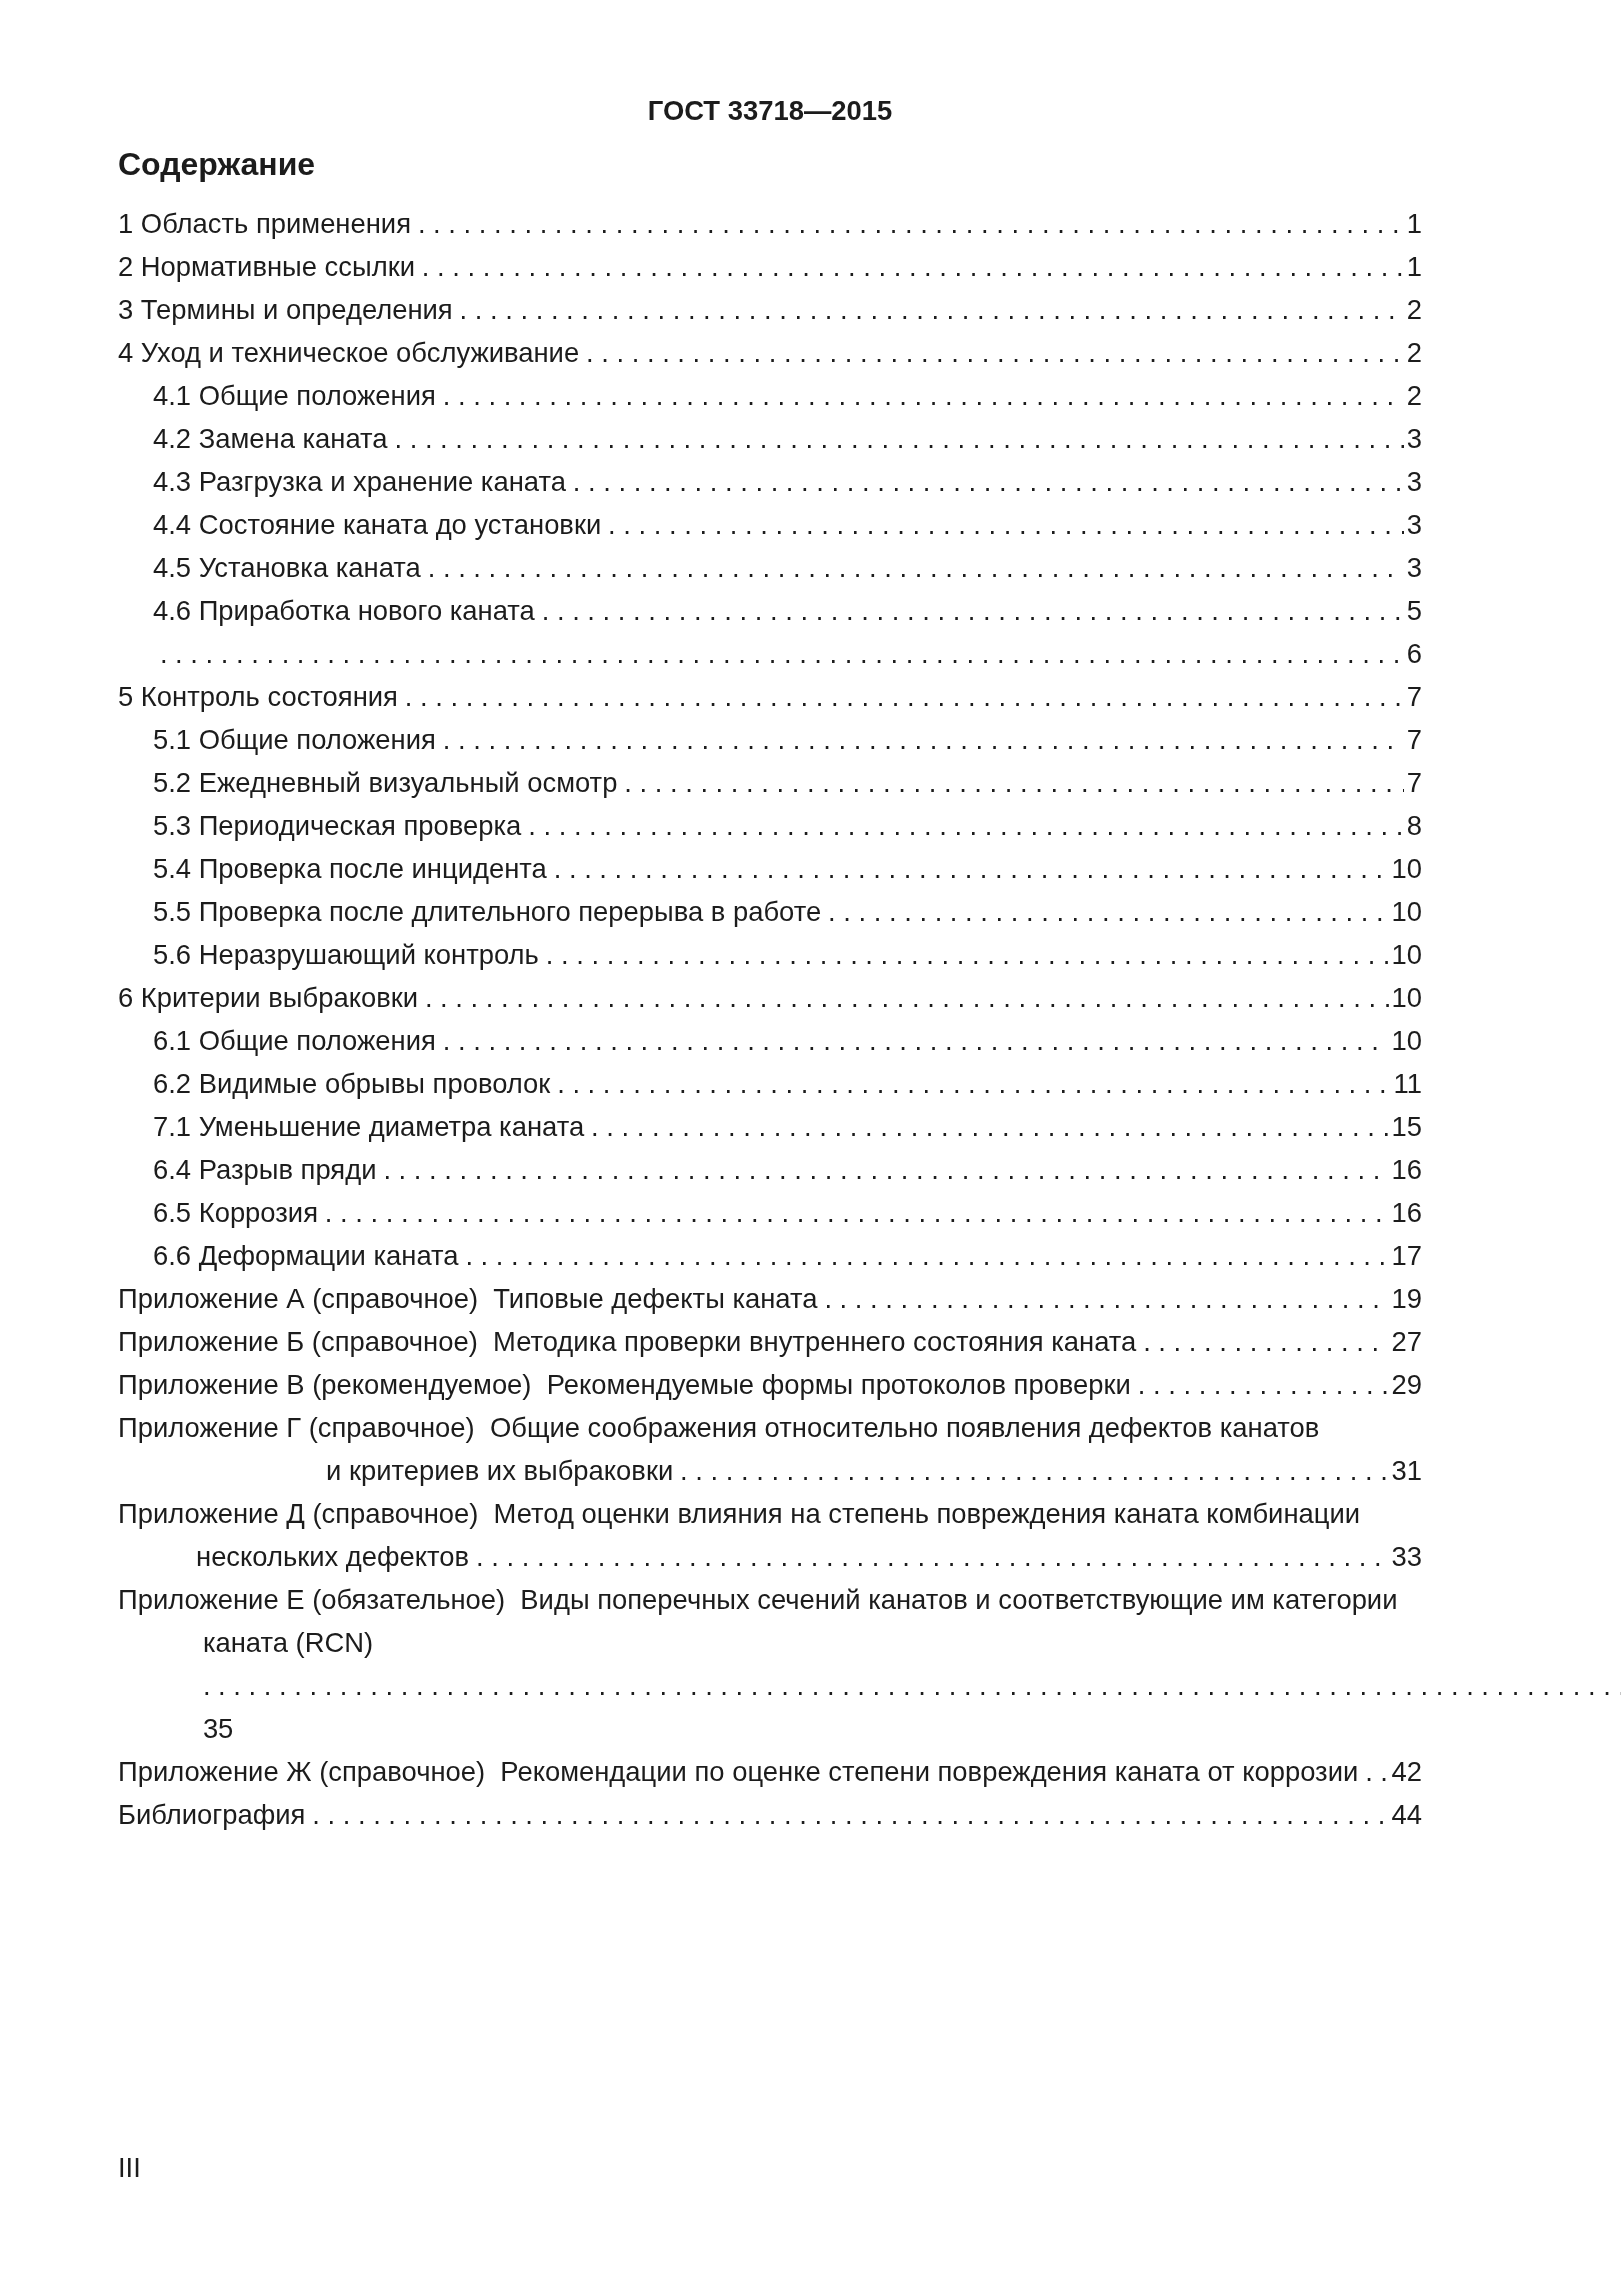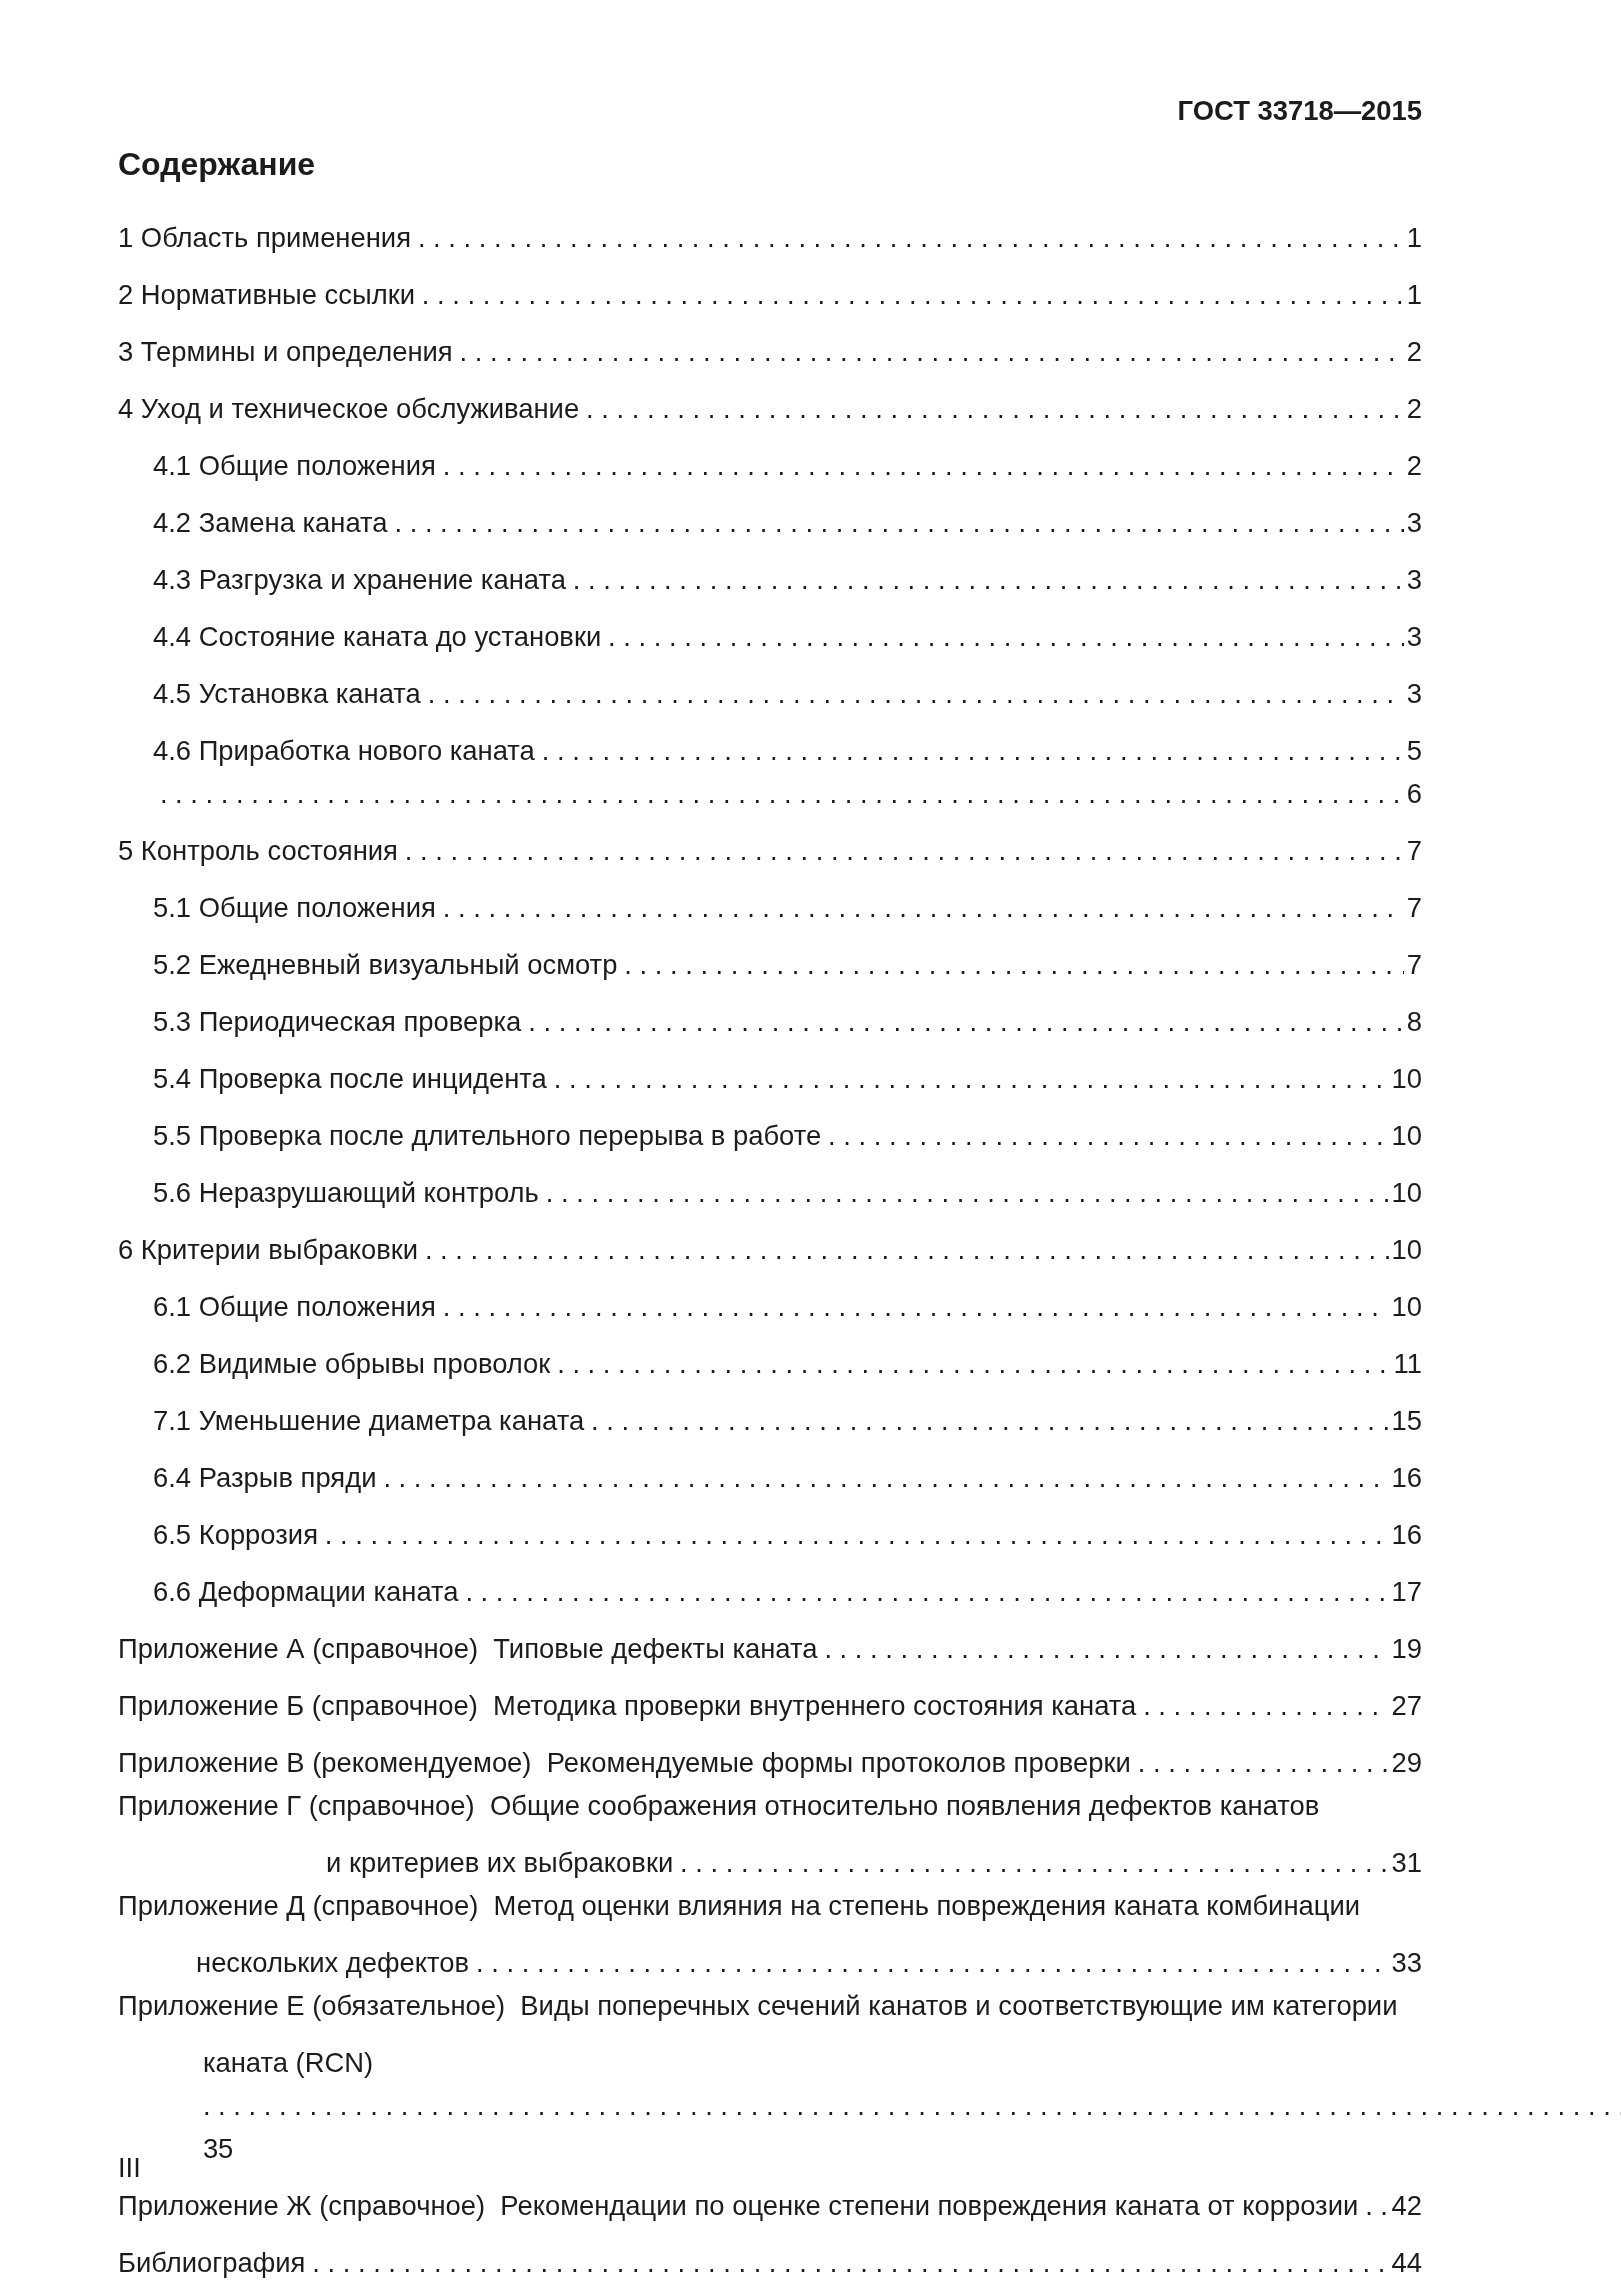--- a/index.html
+++ b/index.html
@@ -9,41 +9,41 @@
     height: 2293px;
     background: #ffffff;
     font-family: "Liberation Sans", sans-serif;
     color: #1c1c1c;
     overflow: hidden;
     position: relative;
   }
   .doc-number {
     position: absolute;
     top: 95px; left: 118px; right: 199px;
-    text-align: right;
+    text-align: center;
     font-size: 27.4px;
     font-weight: bold;
   }
   .doc-title {
     position: absolute;
     top: 146px; left: 118px; right: 199px;
     text-align: left;
     font-size: 32px;
     font-weight: bold;
   }
   .toc {
     position: absolute;
     top: 202px; left: 118px; right: 199px;
     font-size: 27.4px;
     line-height: 43px;
   }
   .toc-entry.level-1 { padding-left: 35px; }
   .toc-row { display: flex; align-items: baseline; }
   .toc-label, .toc-line1 { white-space: pre; }
-  .toc-label { flex: 0 0 auto; margin-top: 14px; }
+  .toc-label { flex: 0 0 auto; }
   .dots {
     flex: 1 1 auto;
     min-width: 0;
     overflow: hidden;
     white-space: nowrap;
     margin: 0 2.9px 0 6.9px;
   }
   .page-num { flex: 0 0 auto; }
   .footer-page-num {
     position: absolute;

